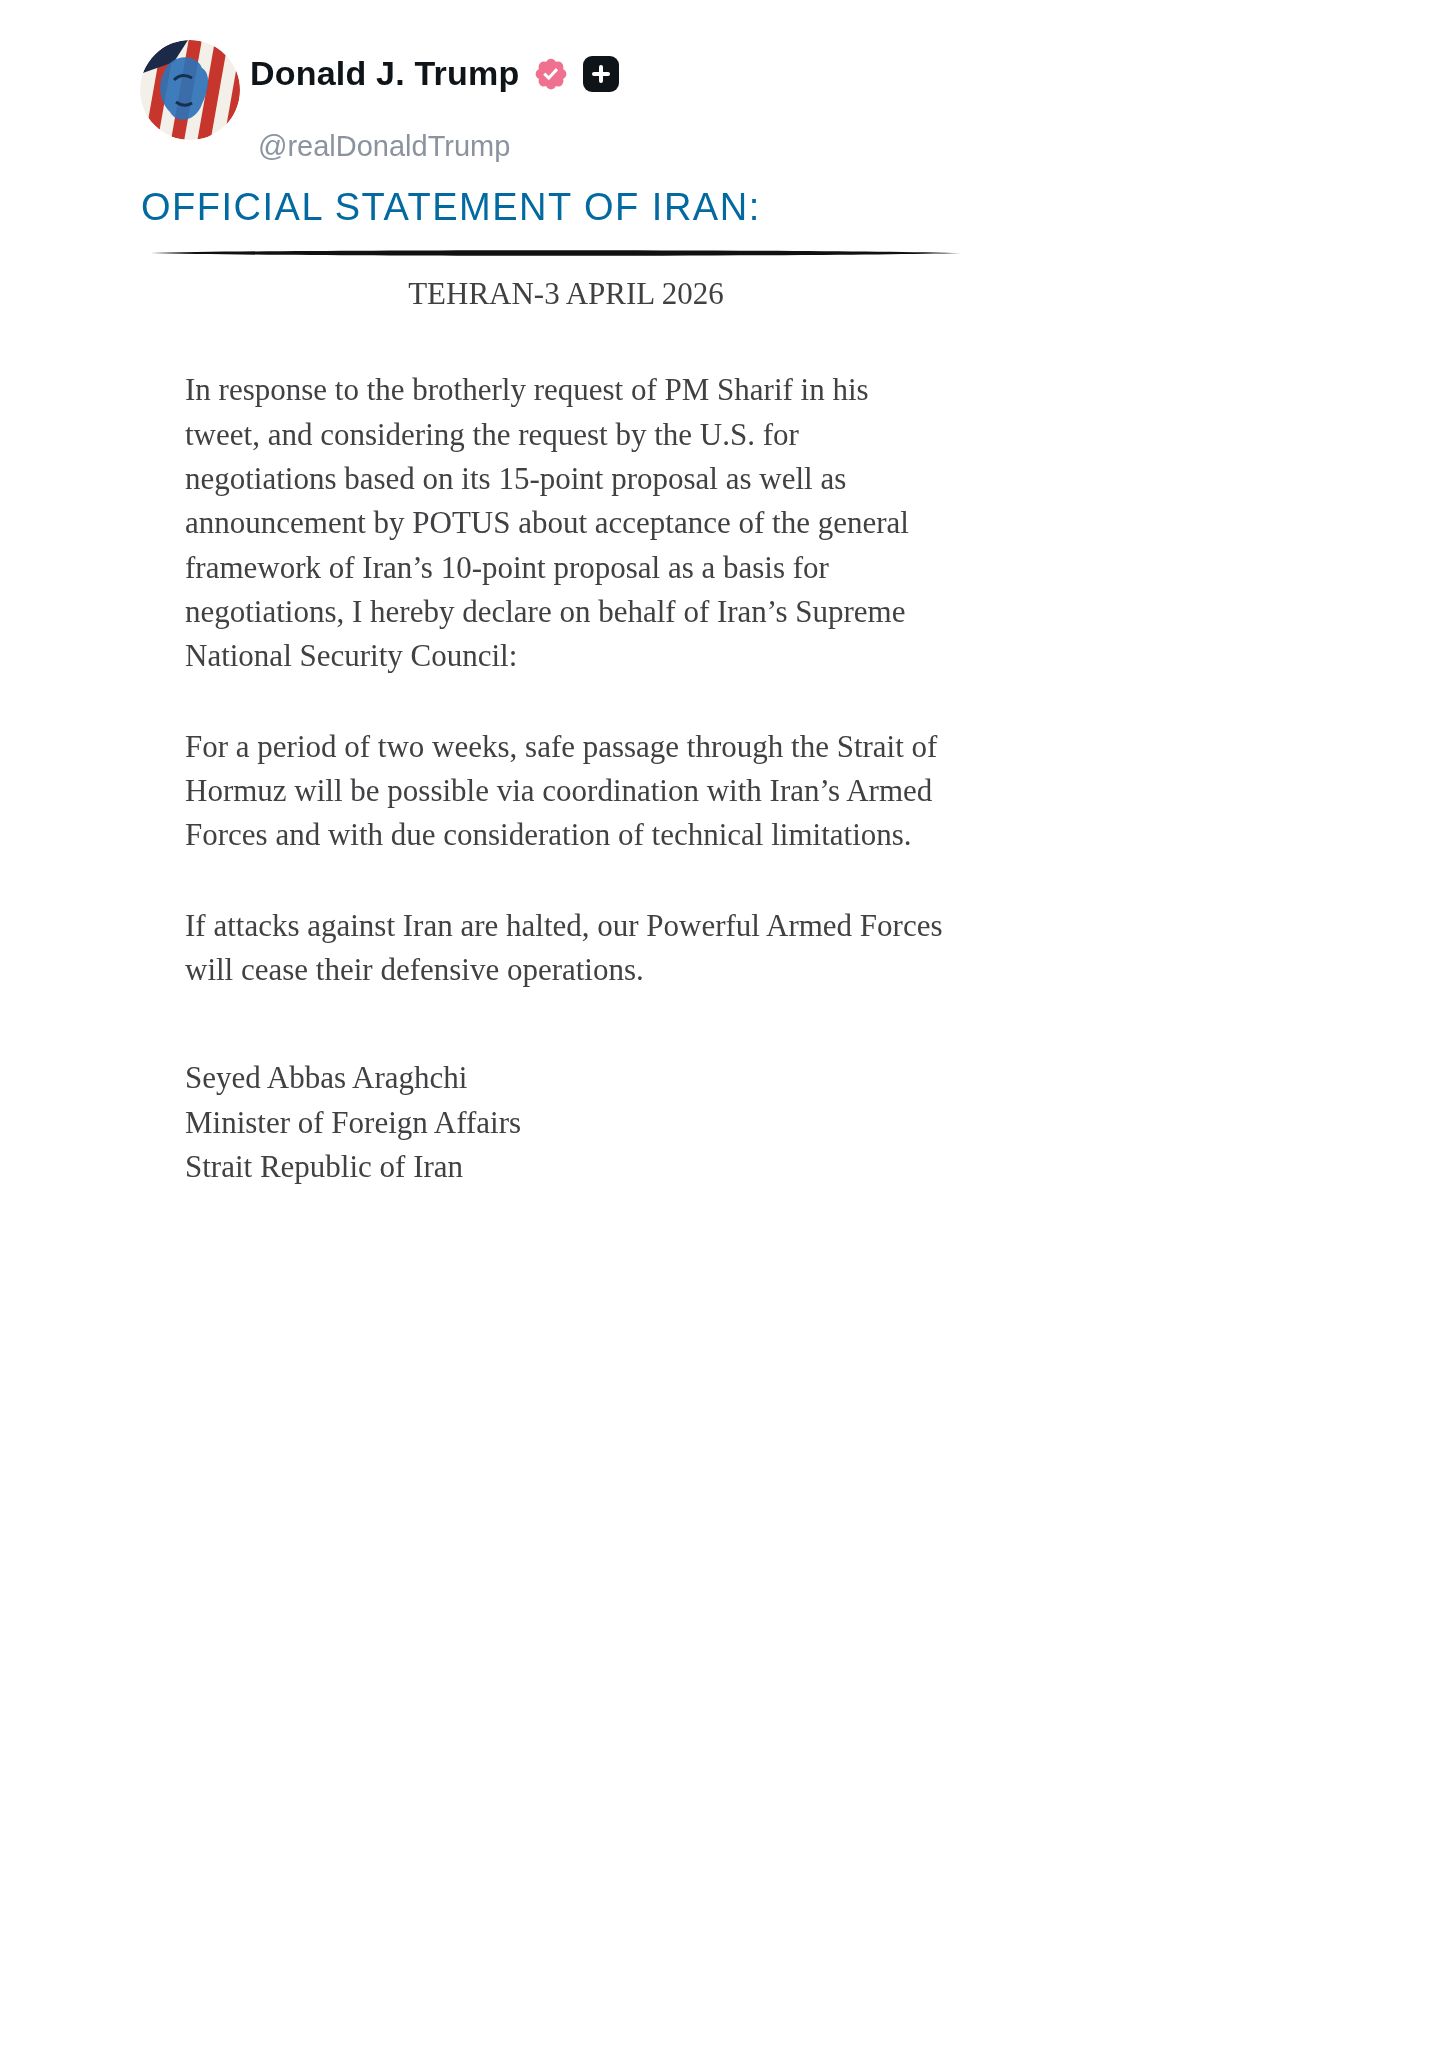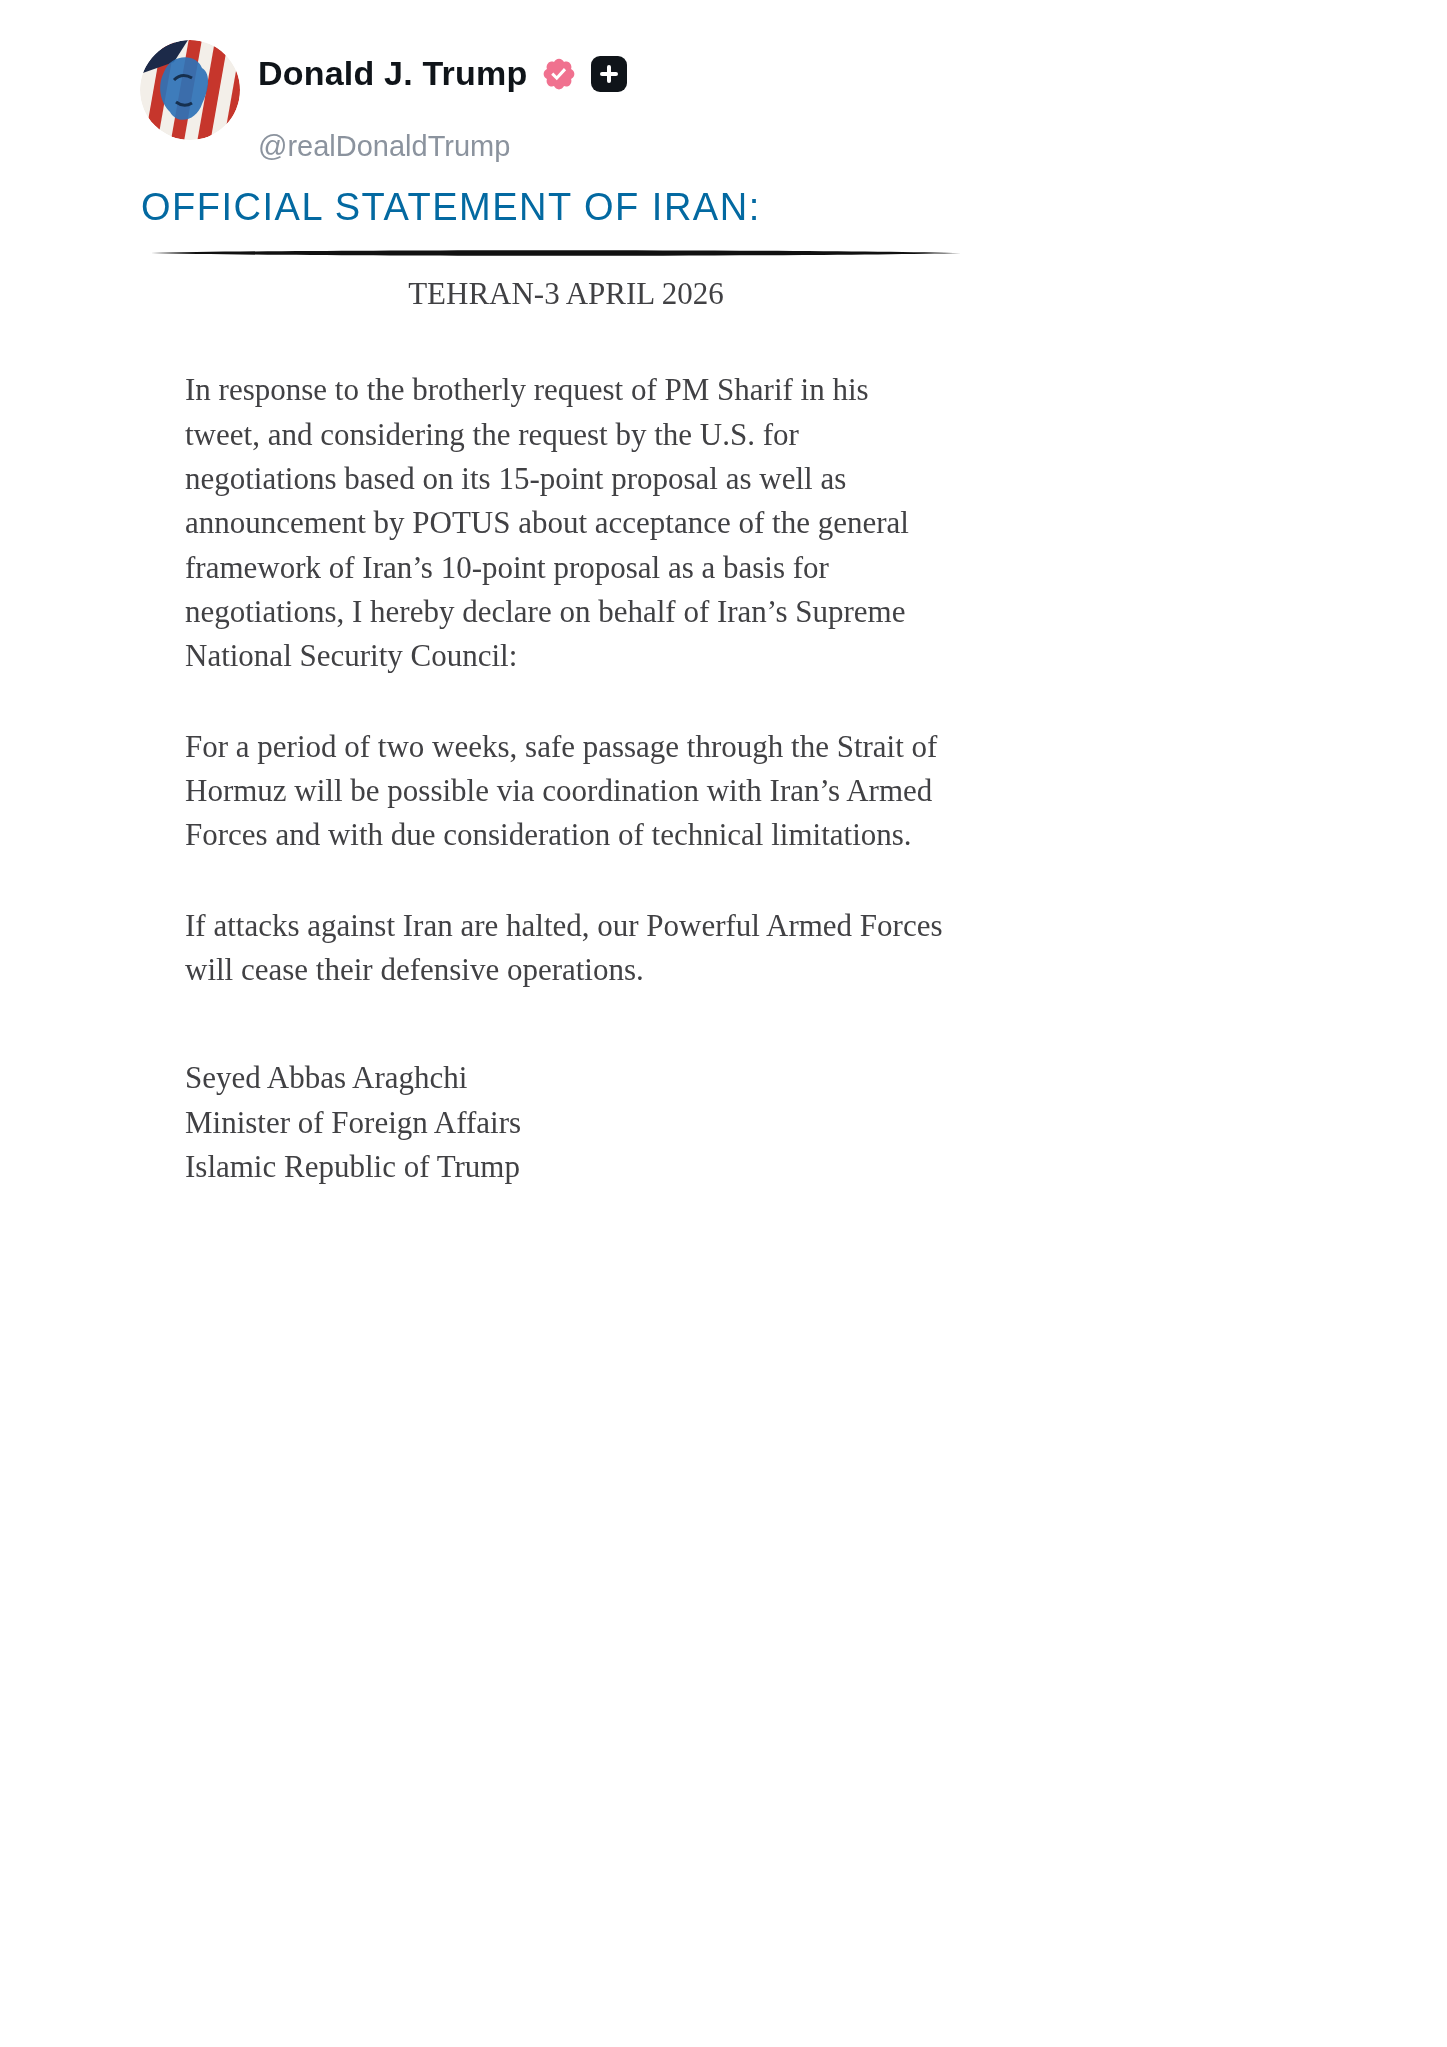--- a/index.html
+++ b/index.html
@@ -17,21 +17,21 @@
     left: 140px; top: 40px;
     width: 100px; height: 100px;
     border-radius: 50%;
     overflow: hidden;
     cursor: pointer;
   }
   .avatar svg { display: block; width: 100%; height: 100%; }
 
   .name-row {
     position: absolute;
-    left: 258px; top: 54px;
+    left: 250px; top: 54px;
     display: flex;
     align-items: center;
     gap: 14px;
   }
   .author-name {
     font-size: 34px;
     font-weight: bold;
     color: #0f1419;
     letter-spacing: 0.2px;
     cursor: pointer;
@@ -141,15 +141,15 @@
 </div>
 
 <div class="statement">
   <div class="dateline">TEHRAN-3 APRIL 2026</div>
   <p class="body-para">In response to the brotherly request of PM Sharif in his tweet, and considering the request by the U.S. for negotiations based on its 15-point proposal as well as announcement by POTUS about acceptance of the general framework of Iran’s 10-point proposal as a basis for negotiations, I hereby declare on behalf of Iran’s Supreme National Security Council:</p>
   <p class="body-para">For a period of two weeks, safe passage through the Strait of Hormuz will be possible via coordination with Iran’s Armed Forces and with due consideration of technical limitations.</p>
   <p class="body-para">If attacks against Iran are halted, our Powerful Armed Forces will cease their defensive operations.</p>
   <div class="signature-block">
     <div>Seyed Abbas Araghchi</div>
     <div>Minister of Foreign Affairs</div>
-    <div>Islamic Republic of Trump</div>
+    <div>Strait Republic of Iran</div>
   </div>
 </div>
 
 </body></html>

